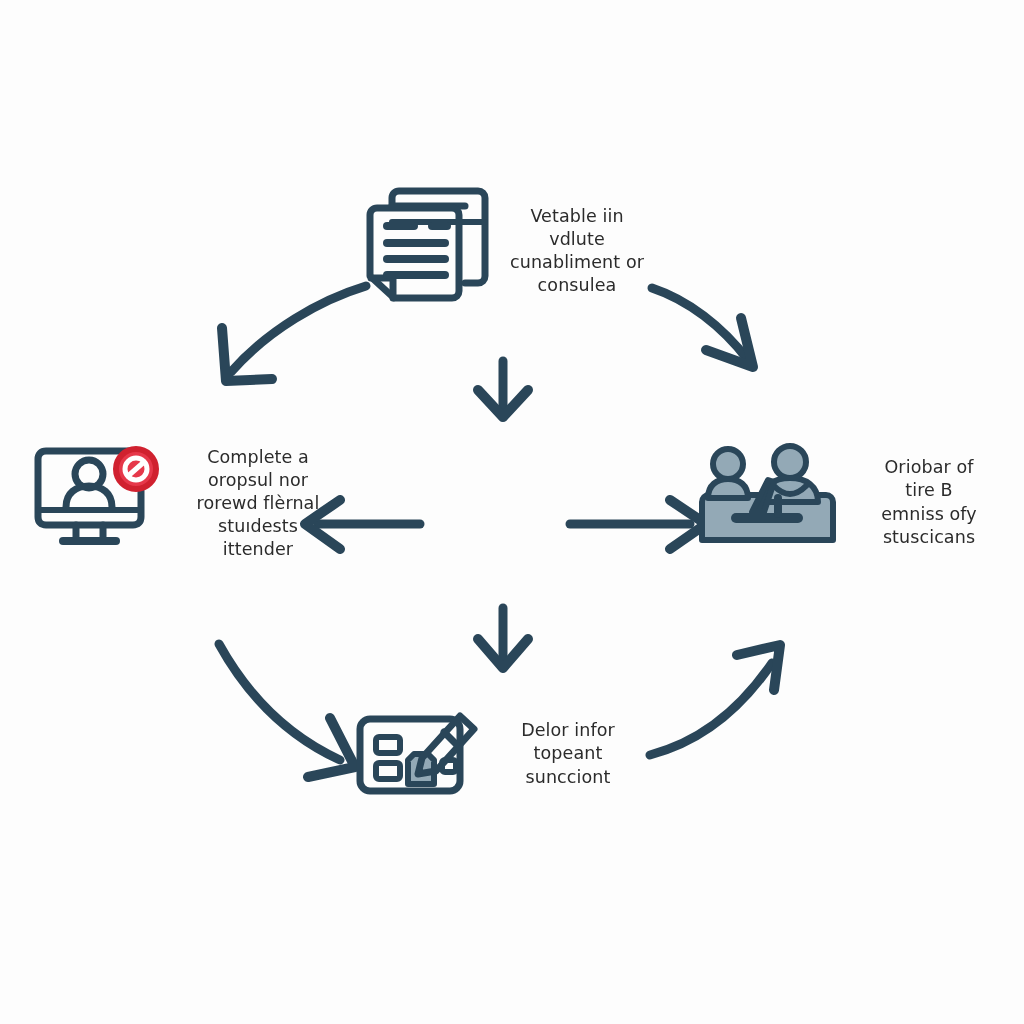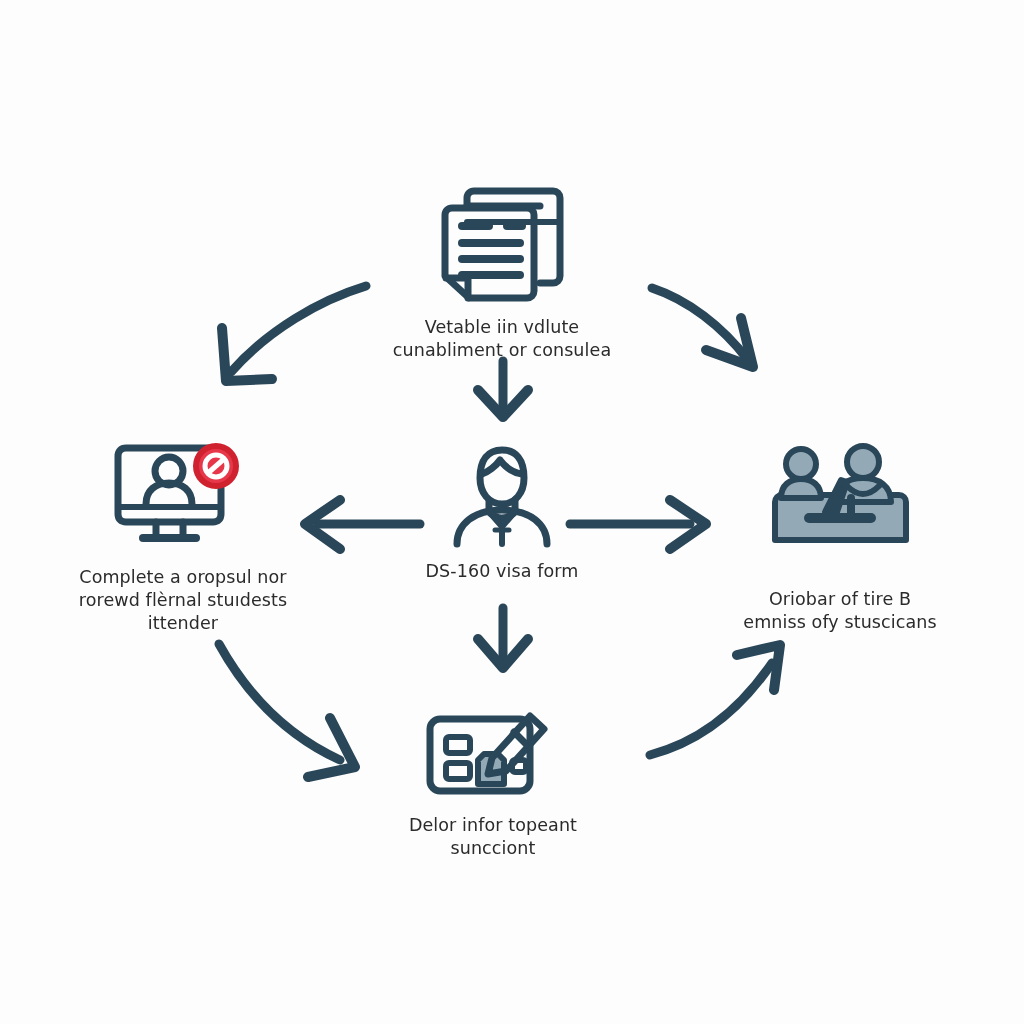--- a/index.html
+++ b/index.html
@@ -15,21 +15,20 @@
     position: relative;
     width: 1024px;
     height: 1024px;
     background: #fdfdfd;
     overflow: hidden;
   }
 
   .node {
     position: absolute;
     display: flex;
-    flex-direction: column;
     align-items: center;
     text-align: center;
   }
   .node-icon {
     display: block;
     line-height: 0;
   }
   .node-label {
     margin-top: 10px;
     font-family: "DejaVu Sans", sans-serif;
@@ -122,36 +121,20 @@
           <line x1="35" y1="57" x2="93" y2="57" stroke-width="8"></line>
           <line x1="35" y1="73" x2="93" y2="73" stroke-width="8"></line>
           <line x1="35" y1="89" x2="93" y2="89" stroke-width="8"></line>
         </g>
       </svg>
     </span>
     <div class="node-label">Vetable iin vdlute
 cunabliment or consulea</div>
   </div>
 
-  <div class="node" id="node-form">
-    <span class="node-icon">
-      <svg width="120" height="112" viewBox="0 0 120 112" xmlns="http://www.w3.org/2000/svg">
-        <g fill="none" stroke="#2a4659" stroke-width="7" stroke-linecap="round" stroke-linejoin="round">
-          <path d="M 38 40 C 38 22 46 12 60 12 C 74 12 82 22 82 40 C 82 55 73 66 60 66 C 47 66 38 55 38 40 Z"></path>
-          <path d="M 40 36 C 46 34 54 28 58 22 C 64 30 72 35 80 36"></path>
-          <path d="M 47 62 L 47 74 C 47 74 53 80 60 80 C 67 80 73 74 73 74 L 73 62"></path>
-          <path d="M 15 106 C 15 86 32 72 60 72 C 88 72 105 86 105 106"></path>
-          <path d="M 47 73 L 60 88 L 73 73"></path>
-          <path d="M 60 88 L 60 106" stroke-width="6"></path>
-          <path d="M 53 92 L 67 92" stroke-width="5"></path>
-        </g>
-      </svg>
-    </span>
-    <div class="node-label">DS-160 visa form</div>
-  </div>
 
   <div class="node" id="node-online">
     <span class="node-icon">
       <svg width="150" height="120" viewBox="0 0 150 120" xmlns="http://www.w3.org/2000/svg">
         <g fill="none" stroke="#2a4659" stroke-width="7" stroke-linecap="round" stroke-linejoin="round">
           <path d="M 108 12 L 18 12 C 13 12 10 15 10 20 L 10 78 C 10 83 13 86 18 86 L 105 86 C 110 86 113 83 113 78 L 113 52"></path>
           <line x1="10" y1="71" x2="113" y2="71" stroke-width="6"></line>
           <path d="M 48 100 L 48 86" stroke-width="7"></path>
           <path d="M 75 100 L 75 86" stroke-width="7"></path>
           <line x1="35" y1="102" x2="88" y2="102" stroke-width="8"></line>

